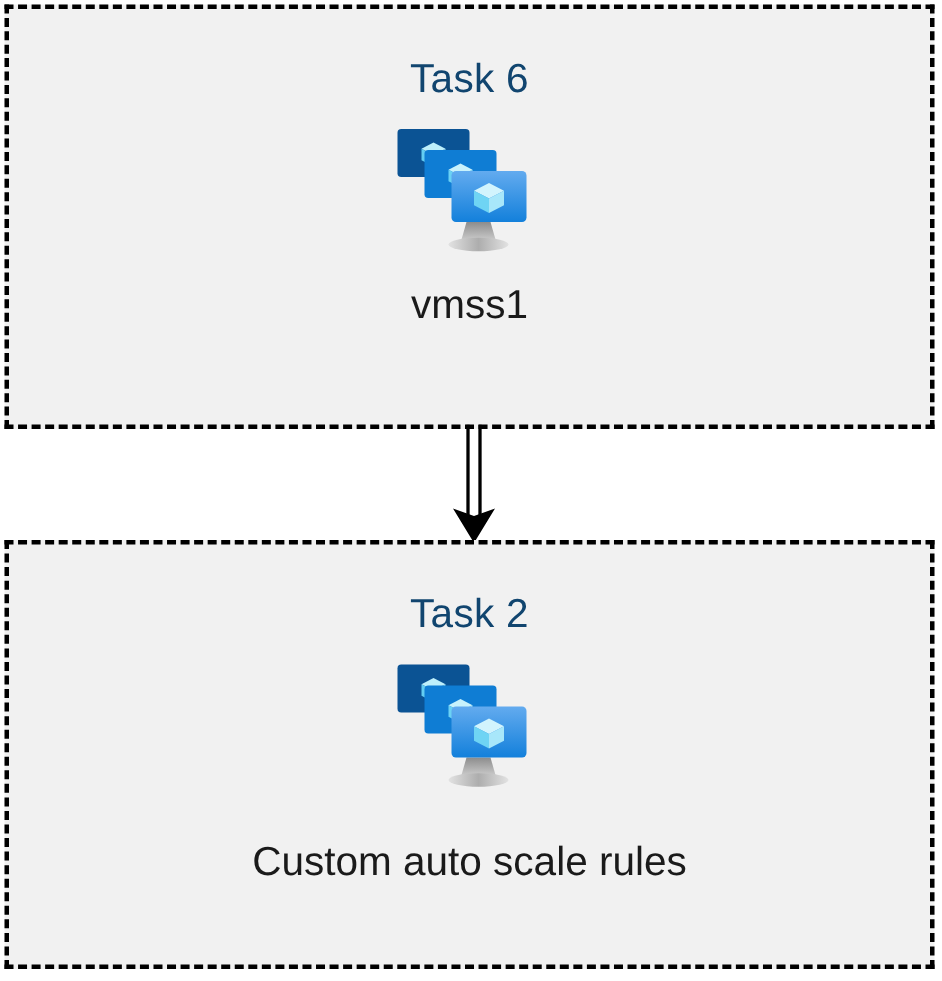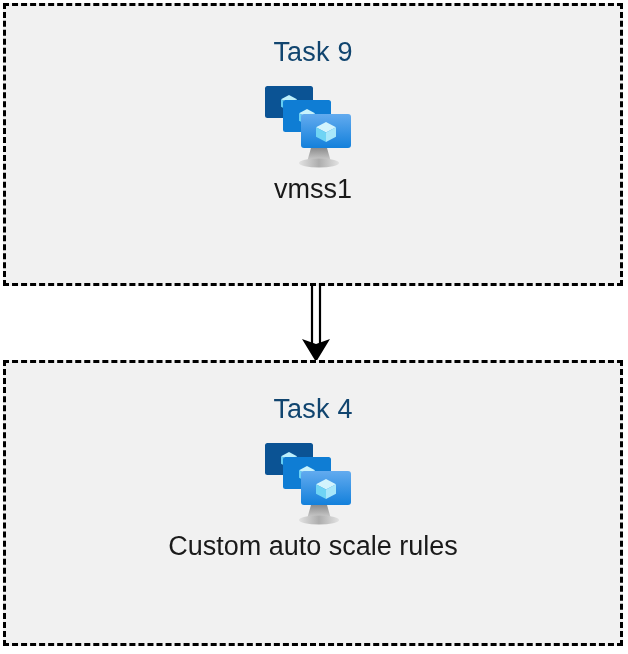--- a/index.html
+++ b/index.html
@@ -69,40 +69,40 @@
 
   
   .caption {
     color: #1a1a1a;
     font-size: 27px;
     font-weight: 400;
     line-height: 1.18;
     text-align: center;
     white-space: nowrap;
   }
-  #task-box-top .caption-block { }
-  #task-box-bottom .caption-block { }
+  #task-box-top .caption-block { margin-top: 14px; }
+  #task-box-bottom .caption-block { margin-top: 28px; }
 
   
   #arrow-connector {
     position: absolute;
     left: 296px;
     top: 283px;
     width: 40px;
     height: 80px;
   }
 </style>
 </head>
 <body>
 
 <div id="canvas">
 
   <div class="task-box" id="task-box-top">
 
-    <div class="task-heading">Task 9</div>
+    <div class="task-heading">Task 6</div>
 
     <div class="icon-wrap">
       <svg class="vmss-icon" width="100" height="92" viewBox="0 0 100 92">
         <defs>
           <linearGradient id="frontGradA" x1="0" y1="0" x2="0" y2="1">
             <stop offset="0%" stop-color="#63ABEF"></stop>
             <stop offset="100%" stop-color="#1380DB"></stop>
           </linearGradient>
           <linearGradient id="standGradA" x1="0" y1="0" x2="0" y2="1">
             <stop offset="0%" stop-color="#8C8C8C"></stop>
@@ -150,21 +150,21 @@
   <svg id="arrow-connector" viewBox="0 0 40 80">
 
     <line x1="16" y1="0" x2="16" y2="62" stroke="#000000" stroke-width="2.2"></line>
     <line x1="24" y1="0" x2="24" y2="62" stroke="#000000" stroke-width="2.2"></line>
 
     <path d="M20 79 L6 56 L20 61 L34 56 Z" fill="#000000"></path>
   </svg>
 
   <div class="task-box" id="task-box-bottom">
 
-    <div class="task-heading">Task 4</div>
+    <div class="task-heading">Task 2</div>
 
     <div class="icon-wrap">
       <svg class="vmss-icon" width="100" height="92" viewBox="0 0 100 92">
         <defs>
           <linearGradient id="frontGradB" x1="0" y1="0" x2="0" y2="1">
             <stop offset="0%" stop-color="#63ABEF"></stop>
             <stop offset="100%" stop-color="#1380DB"></stop>
           </linearGradient>
           <linearGradient id="standGradB" x1="0" y1="0" x2="0" y2="1">
             <stop offset="0%" stop-color="#8C8C8C"></stop>

